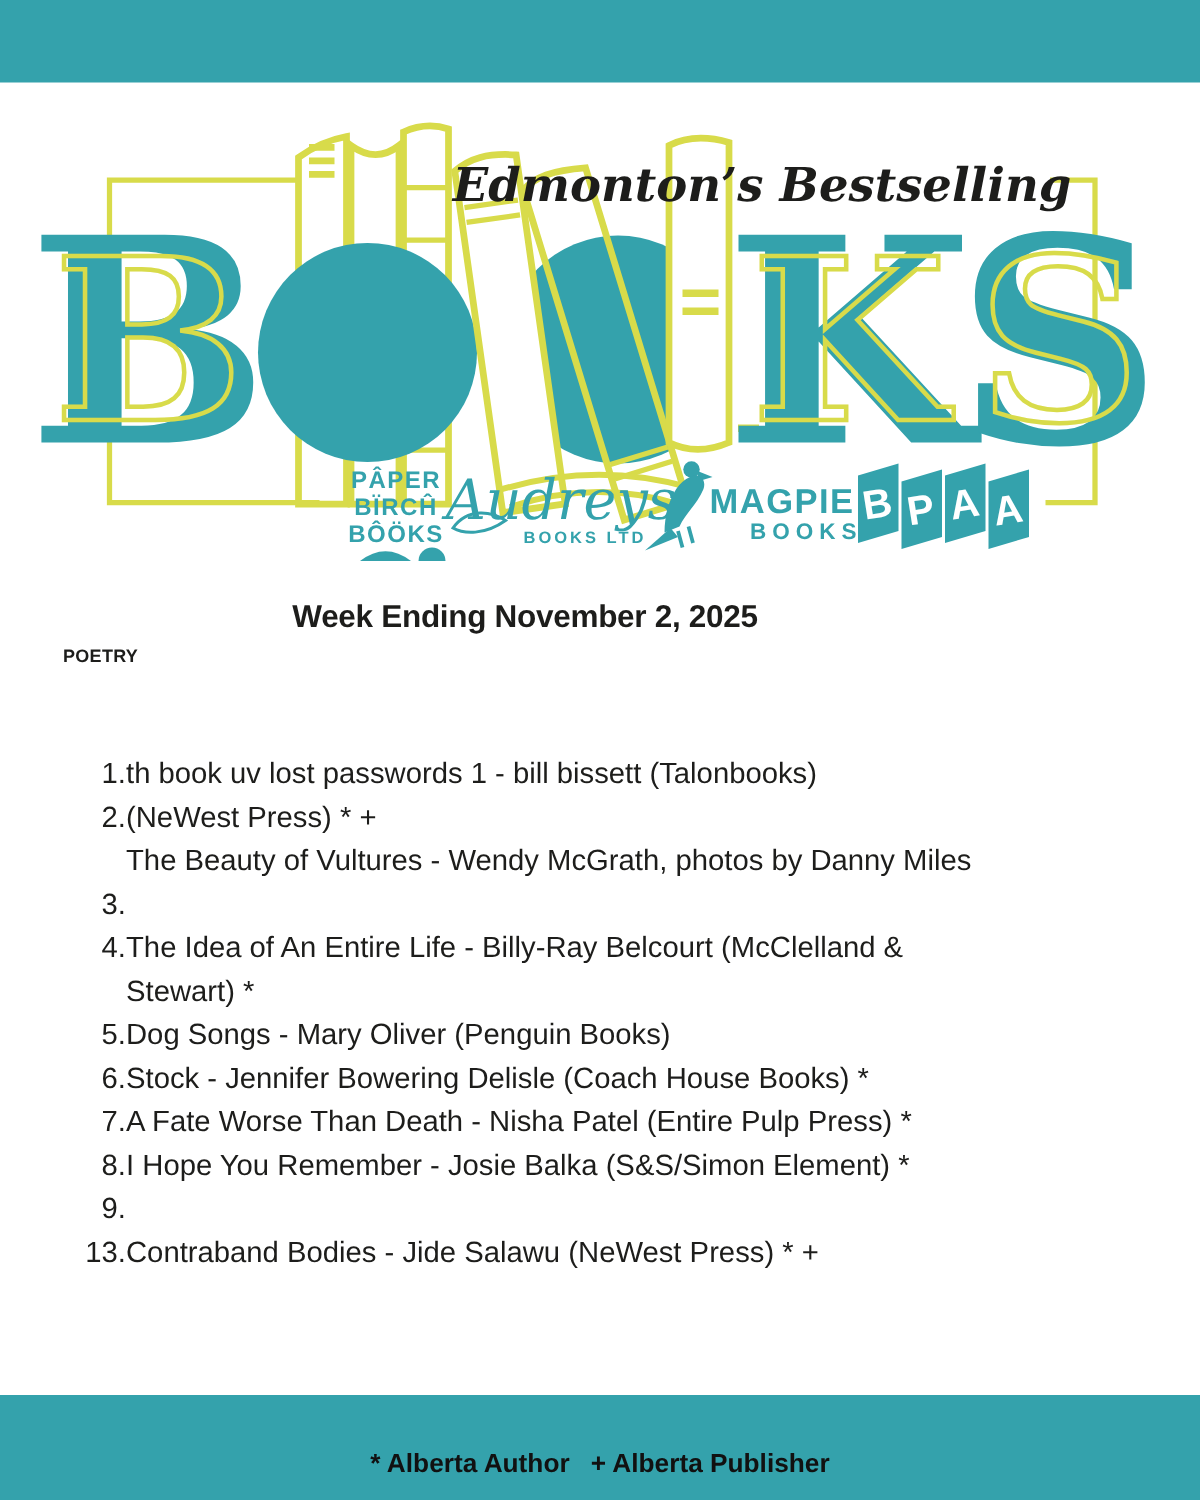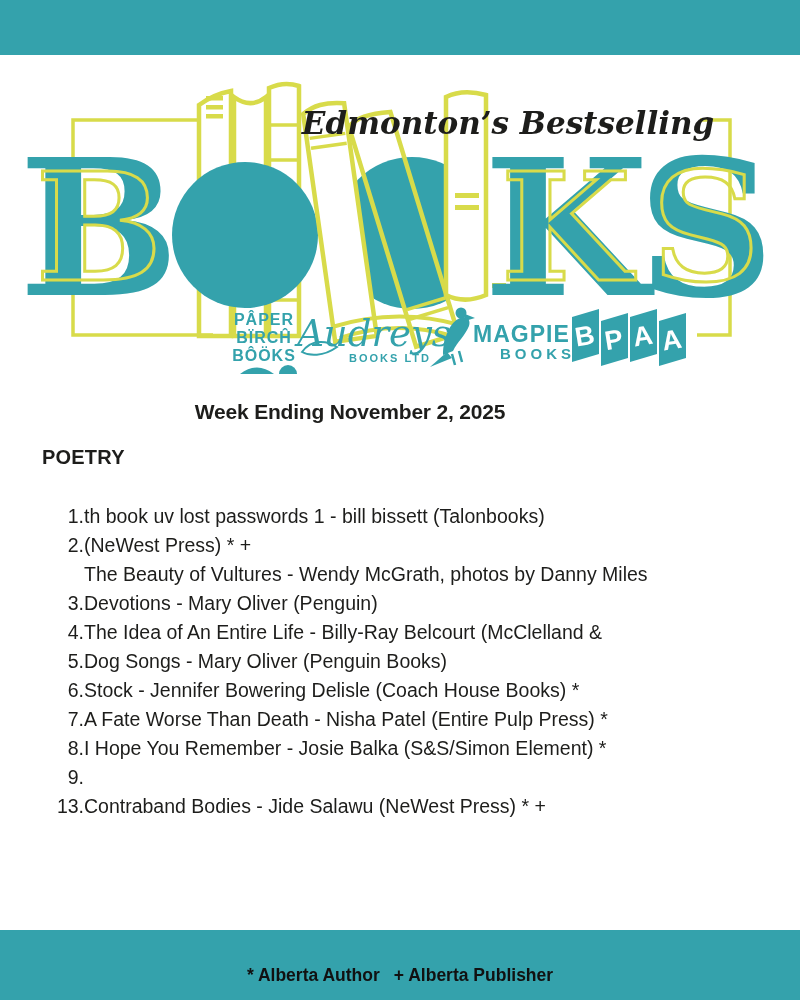--- a/index.html
+++ b/index.html
@@ -4,21 +4,21 @@
 <style>
   html,body{margin:0;padding:0;}
   body{width:800px;height:1000px;background:#ffffff;font-family:"Liberation Sans",sans-serif;}
   .page{position:relative;width:800px;height:1000px;overflow:hidden;background:#fff;}
   .bar{position:absolute;left:0;width:800px;background:#34a2ac;}
   .bar.top{top:0;height:55px;}
   .bar.bottom{top:930px;height:90px;display:flex;align-items:center;justify-content:center;}
   .logo-area{position:absolute;top:55px;left:0;width:800px;height:345px;}
   .week-ending{position:absolute;top:400px;left:0;width:700px;text-align:center;
     font-size:21px;font-weight:bold;color:#1d1d1b;letter-spacing:-0.2px;}
-  .section-title{position:absolute;top:446px;left:42px;font-size:20px;font-weight:bold;
+  .section-title{position:absolute;top:430px;left:42px;font-size:12px;font-weight:bold;
     color:#1d1d1b;letter-spacing:0.2px;}
   .list{position:absolute;top:502px;left:40px;width:720px;color:#1d1d1b;}
   .list .row{display:flex;align-items:flex-start;}
   .list .num{width:44px;text-align:right;flex:0 0 44px;font-size:19.5px;line-height:29px;}
   .list .lines{margin-left:0;font-size:19.5px;line-height:29px;white-space:nowrap;}
   .footer-legend{display:flex;gap:14px;font-size:17.5px;font-weight:bold;color:#111;}
   svg text{user-select:none;}
 </style>
 </head>
 <body>
@@ -132,28 +132,26 @@
       </div>
       <div class="row">
         <div class="num">2.</div>
         <div class="lines">
           <div>(NeWest Press) * +</div>
           <div>The Beauty of Vultures - Wendy McGrath, photos by Danny Miles</div>
         </div>
       </div>
       <div class="row">
         <div class="num">3.</div>
-        <div class="lines">
-          <div>Devotions - Mary Oliver (Penguin)</div>
-        </div>
       </div>
       <div class="row">
         <div class="num">4.</div>
         <div class="lines">
           <div>The Idea of An Entire Life - Billy-Ray Belcourt (McClelland &amp;</div>
+          <div>Stewart) *</div>
         </div>
       </div>
       <div class="row">
         <div class="num">5.</div>
         <div class="lines">
           <div>Dog Songs - Mary Oliver (Penguin Books)</div>
         </div>
       </div>
       <div class="row">
         <div class="num">6.</div>

